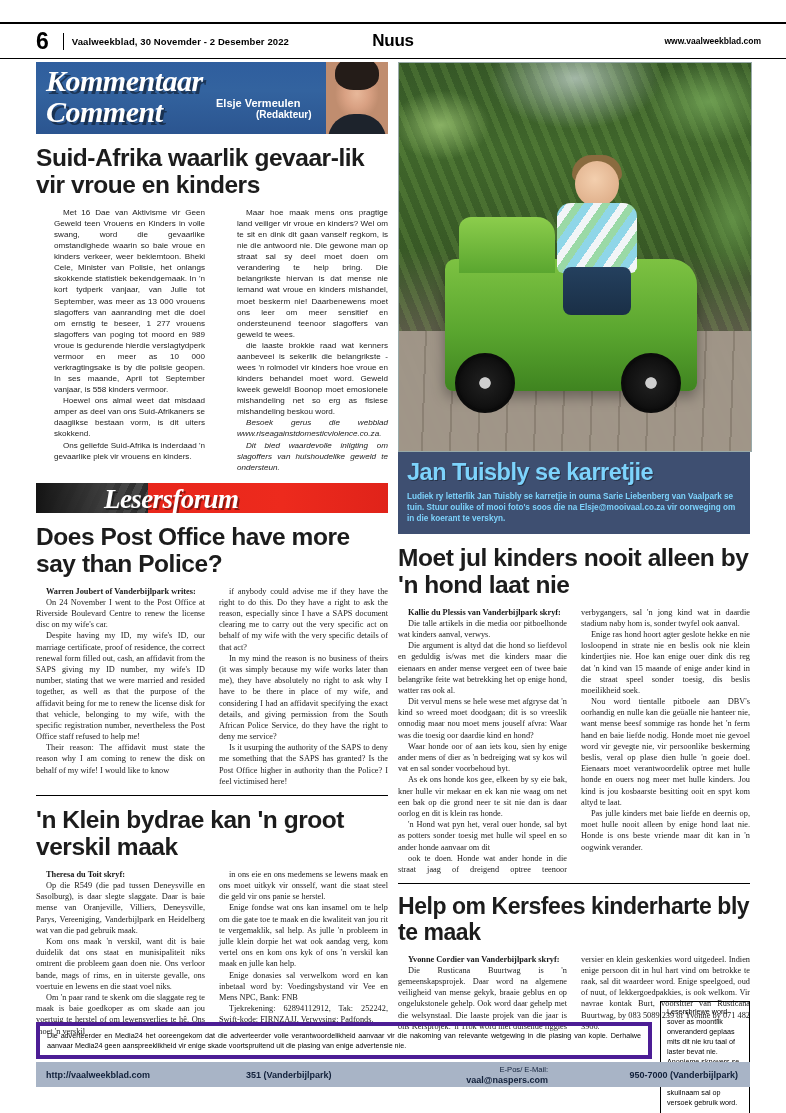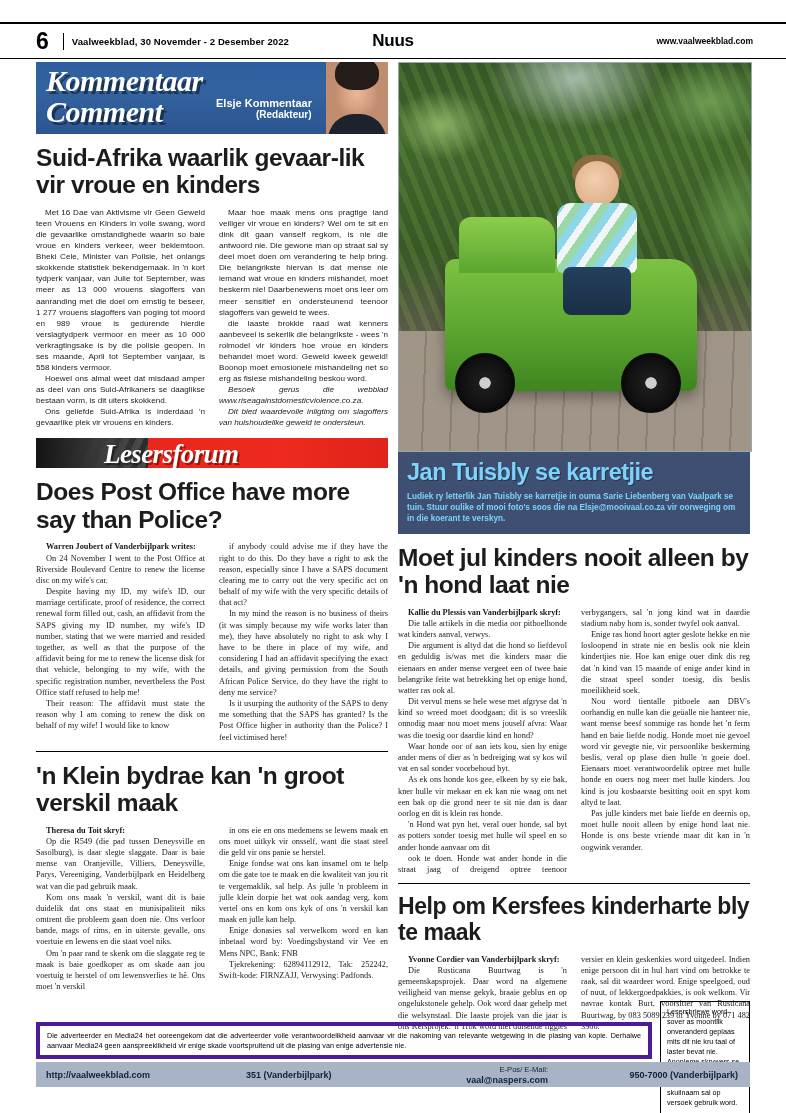--- a/index.html
+++ b/index.html
@@ -25,21 +25,21 @@
   .masthead-date{
     font-size:9.5px;font-weight:bold;letter-spacing:.1px;
     border-left:1px solid #000;padding-left:8px;height:17px;
     display:flex;align-items:center;
   }
   .masthead-section{
     position:absolute;left:0;right:0;text-align:center;
     font-size:17px;font-weight:bold;letter-spacing:-.2px;
   }
   .masthead-url{
-    position:absolute;right:33px;font-size:8.5px;font-weight:bold;
+    position:absolute;right:25px;font-size:8.5px;font-weight:bold;
   }
 
   
   .col-left{position:absolute;left:36px;top:62px;width:352px;}
   .col-right{position:absolute;left:398px;top:62px;width:352px;}
 
   
   .kommentaar{
     position:relative;height:72px;width:352px;overflow:hidden;
     background:linear-gradient(180deg,#2f5e9e 0%,#33639f 40%,#2b5590 100%);
@@ -82,21 +82,21 @@
     letter-spacing:-.45px;color:#1c1c1c;
   }
   h1.hl.small{font-size:23px;}
 
   
   .two-col{column-count:2;column-gap:14px;}
   .body-sans p{
     font-size:8.1px;line-height:1.37;margin:0;text-align:justify;
     font-family:"Liberation Sans", sans-serif;color:#222;
   }
-  .body-sans p.ind{text-indent:9px;}
+  .body-sans p.ind{text-indent:9px;margin-left:18px;}
   .body-sans p.ital{font-style:italic;}
   .body-serif p{
     font-size:8.3px;line-height:1.35;margin:0;text-align:justify;
     font-family:"Liberation Serif", serif;color:#1a1a1a;
   }
   .body-serif p.ind{text-indent:10px;}
   .body-serif p.lead{font-weight:bold;text-indent:10px;}
 
   
   .lesersforum{
@@ -223,21 +223,21 @@
     <div class="masthead-section">Nuus</div>
     <div class="masthead-url">www.vaalweekblad.com</div>
   </div>
 
   <div class="col-left">
 
     <div class="kommentaar">
       <div class="k1">Kommentaar</div>
       <div class="k2">Comment</div>
       <div class="byline-box">
-        <div class="byline-name">Elsje Kommentaar</div>
+        <div class="byline-name">Elsje Vermeulen</div>
         <div class="byline-role">(Redakteur)</div>
       </div>
       <div class="editor-photo"></div>
     </div>
 
     <h1 class="hl">Suid-Afrika waarlik gevaar-lik vir vroue en kinders</h1>
 
     <div class="two-col body-sans">
       <p class="ind">Met 16 Dae van Aktivisme vir Geen Geweld teen Vrouens en Kinders in volle swang, word die gevaarlike omstandighede waarin so baie vroue en kinders verkeer, weer beklemtoon. Bheki Cele, Minister van Polisie, het onlangs skokkende statistiek bekendgemaak. In 'n kort tydperk vanjaar, van Julie tot September, was meer as 13 000 vrouens slagoffers van aanranding met die doel om ernstig te beseer, 1 277 vrouens slagoffers van poging tot moord en 989 vroue is gedurende hierdie verslagtydperk vermoor en meer as 10 000 verkragtingsake is by die polisie geopen. In ses maande, April tot September vanjaar, is 558 kinders vermoor.</p>
       <p class="ind">Hoewel ons almal weet dat misdaad amper as deel van ons Suid-Afrikaners se daaglikse bestaan vorm, is dit uiters skokkend.</p>

